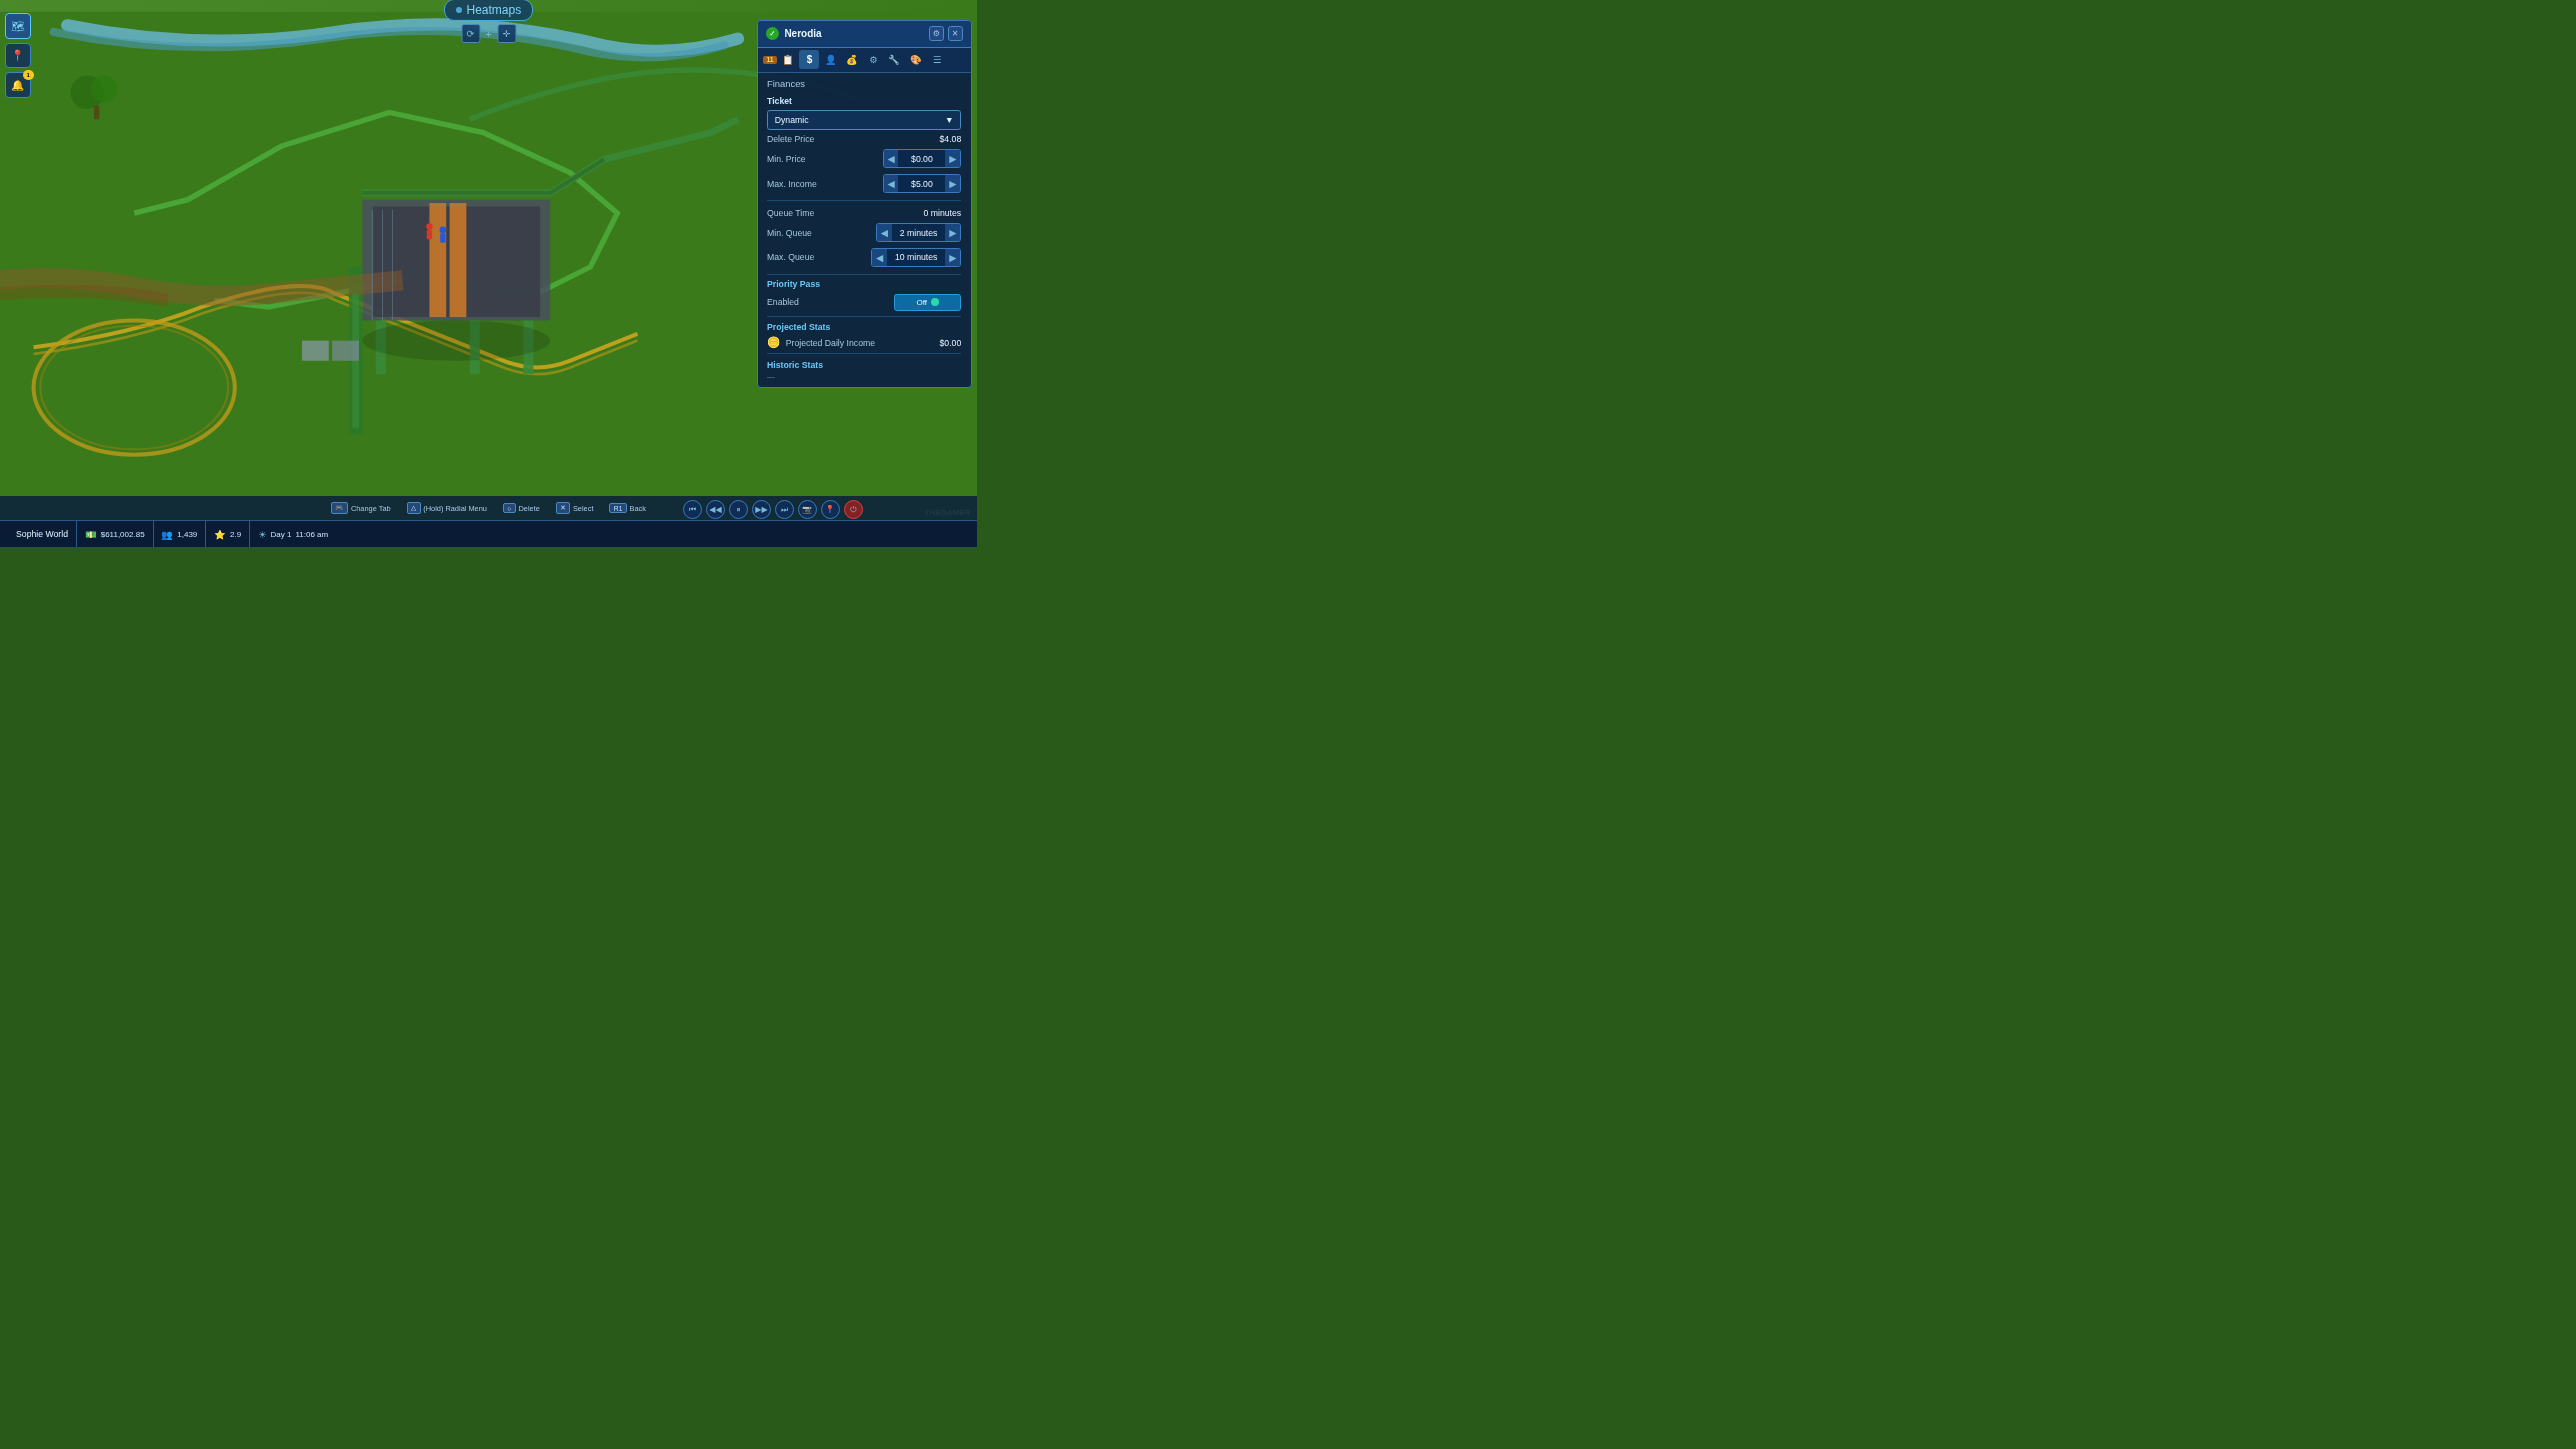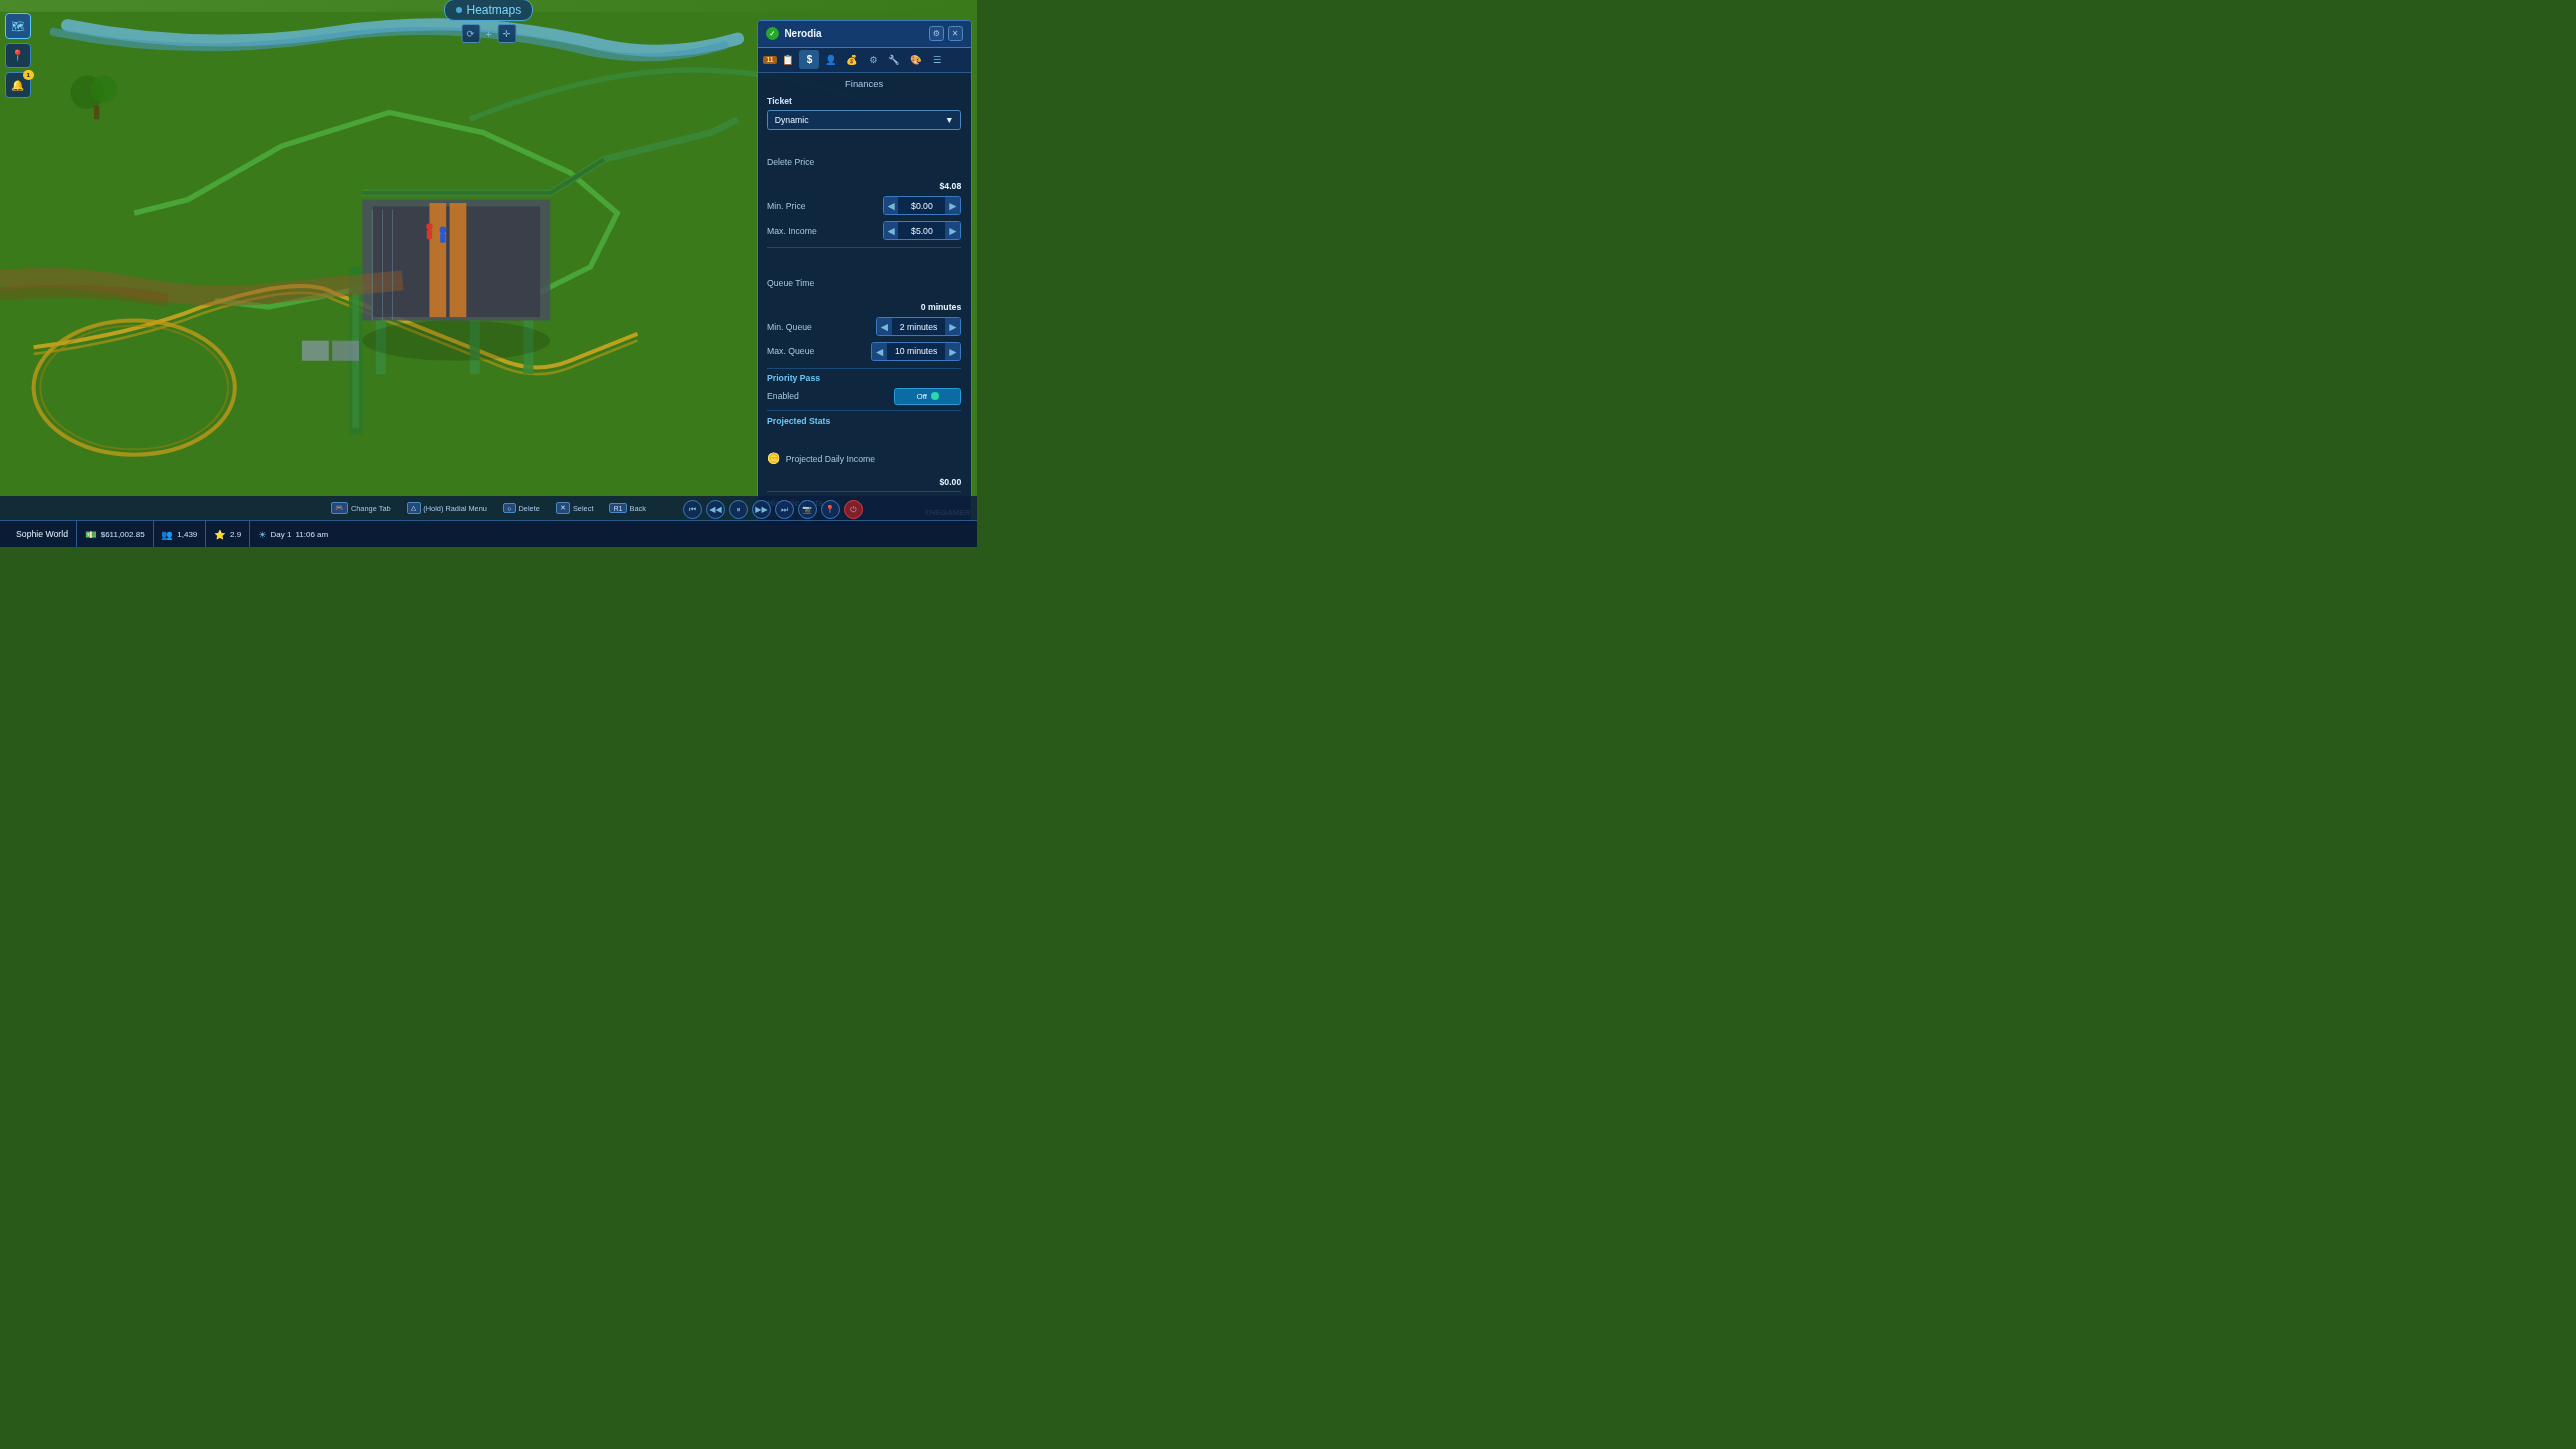--- a/index.html
+++ b/index.html
@@ -194,21 +194,20 @@
       color: #ffd870;
       font-weight: bold;
     }
 
     
     .finances-section {
       padding: 5.4px 9.4px;
     }
 
     .finances-title {
-      text-align: center;
       font-size: 9.4px;
       color: #a8c8e8;
       margin-bottom: 6.7px;
     }
 
     .section-label {
       font-size: 8.7px;
       font-weight: bold;
       color: #c8e8ff;
       margin-bottom: 4px;
@@ -234,21 +233,21 @@
 
     .stat-row {
       display: flex;
       align-items: center;
       justify-content: space-between;
       padding: 2.7px 0;
       font-size: 8.7px;
     }
 
     .stat-label { color: #a8c8df; }
-    .stat-value { color: #e8f4ff; font-weight: 700; margin-top: 47px; }
+    .stat-value { color: #e8f4ff; font-weight: 400; }
 
     .price-control {
       display: flex;
       align-items: center;
       justify-content: space-between;
       padding: 2.7px 0;
       font-size: 8.7px;
     }
 
     .price-label { color: #a8c8df; flex: 1; }

